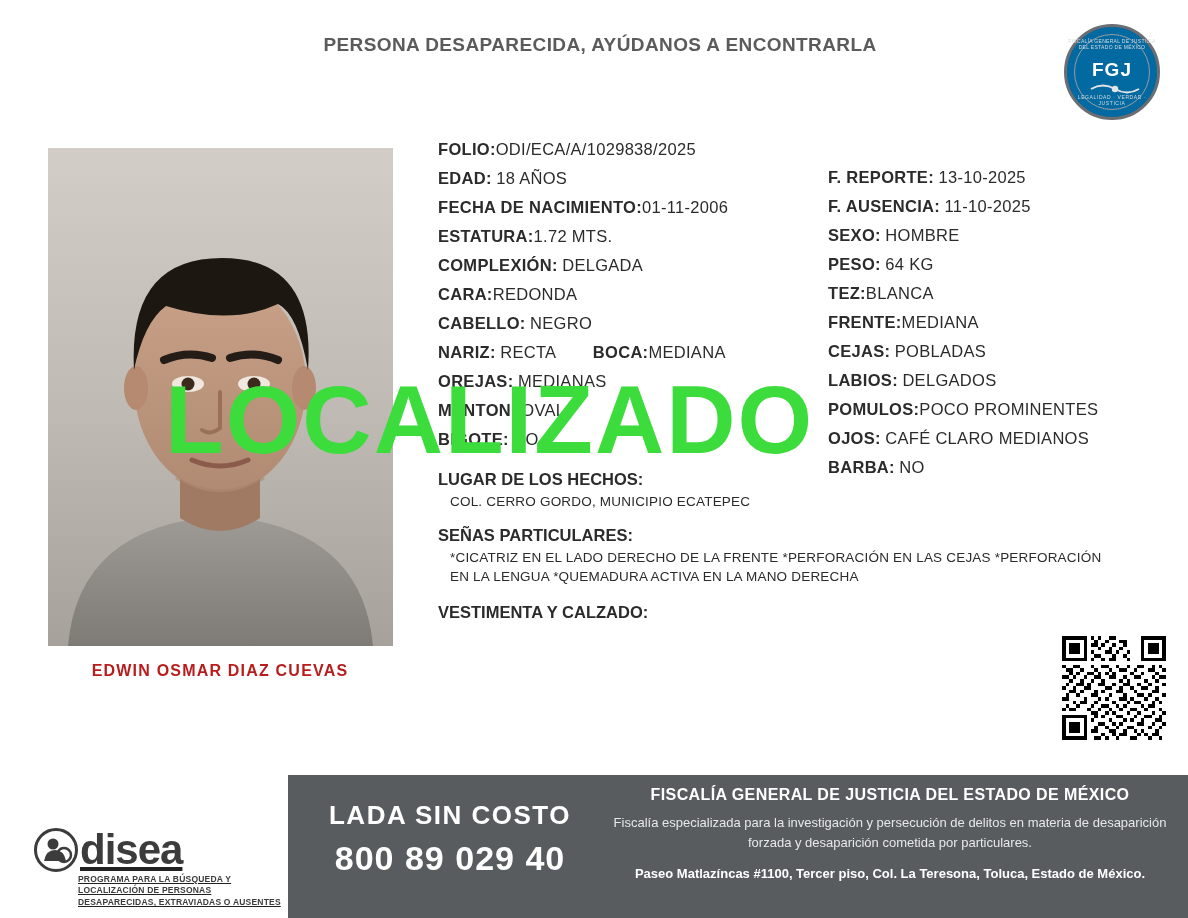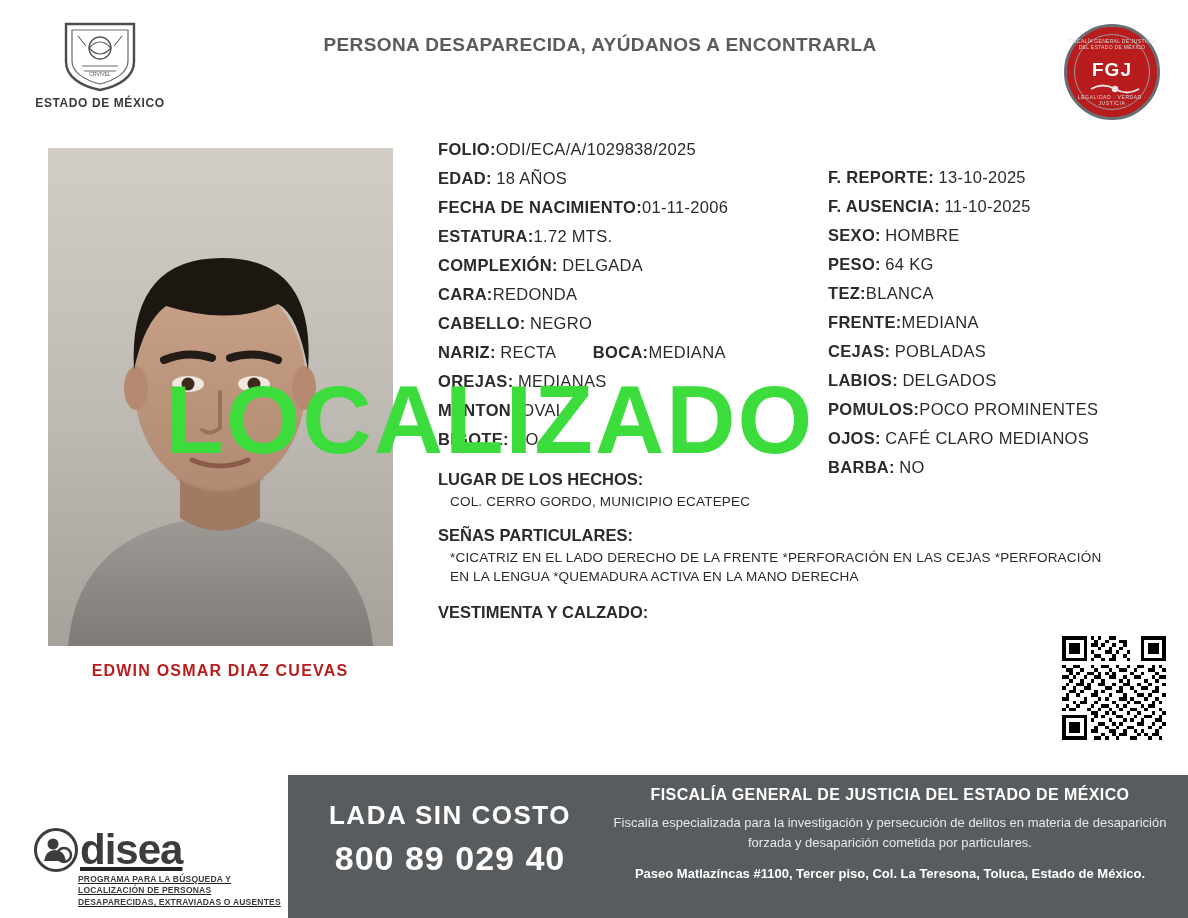--- a/index.html
+++ b/index.html
@@ -61,21 +61,21 @@
     margin-top: 6px;
   }
   .emblem-right {
     position: absolute;
     right: 28px; top: 24px;
     width: 96px; height: 96px;
   }
   .fgj-circle {
     width: 96px; height: 96px;
     border-radius: 50%;
-    background: #b91c1c;
+    background: #0369a1;
     position: relative;
     border: 3px solid #6a6d71;
   }
   .fgj-circle .inner-ring {
     position: absolute;
     left: 7px; top: 7px; right: 7px; bottom: 7px;
     border-radius: 50%;
     border: 1px solid #9a9da1;
   }
   .fgj-circle .fgj-text {
@@ -293,35 +293,20 @@
     font-weight: bold;
     line-height: 1.5;
     margin-top: 12px;
   }
 </style>
 </head>
 <body>
 
 <div class="header">
 
-  <div class="emblem-left">
-    <div class="shield">
-      <svg width="84" height="74" viewBox="0 0 84 74">
-        <path d="M8 6 H76 V44 C76 58 62 68 42 72 C22 68 8 58 8 44 Z" fill="none" stroke="#4c4c4c" stroke-width="2.4"></path>
-        <path d="M14 12 H70 V43 C70 54 58 62 42 66 C26 62 14 54 14 43 Z" fill="none" stroke="#6a6a6a" stroke-width="1.2"></path>
-        <circle cx="42" cy="30" r="11" fill="none" stroke="#5a5a5a" stroke-width="1.4"></circle>
-        <path d="M31 30 q11 -12 22 0 q-11 12 -22 0 Z" fill="none" stroke="#5a5a5a" stroke-width="1.2"></path>
-        <path d="M20 18 l8 10 M64 18 l-8 10" stroke="#6a6a6a" stroke-width="1.2"></path>
-        <path d="M24 48 h36" stroke="#6a6a6a" stroke-width="1.2"></path>
-        <path d="M26 53 h32" stroke="#6a6a6a" stroke-width="1"></path>
-        <text x="42" y="58" font-size="5" text-anchor="middle" fill="#5a5a5a" font-family="Liberation Sans, sans-serif">CRVIVEL</text>
-      </svg>
-    </div>
-    <div class="caption">ESTADO DE MÉXICO</div>
-  </div>
 
   <div class="title-block">
     <div class="title-sub">PERSONA DESAPARECIDA, AYÚDANOS A ENCONTRARLA</div>
   </div>
 
   <div class="emblem-right">
     <div class="fgj-circle">
       <div class="inner-ring"></div>
       <div class="fgj-arc-top">FISCALÍA GENERAL DE JUSTICIA DEL ESTADO DE MÉXICO</div>
       <div class="fgj-text">FGJ</div>

